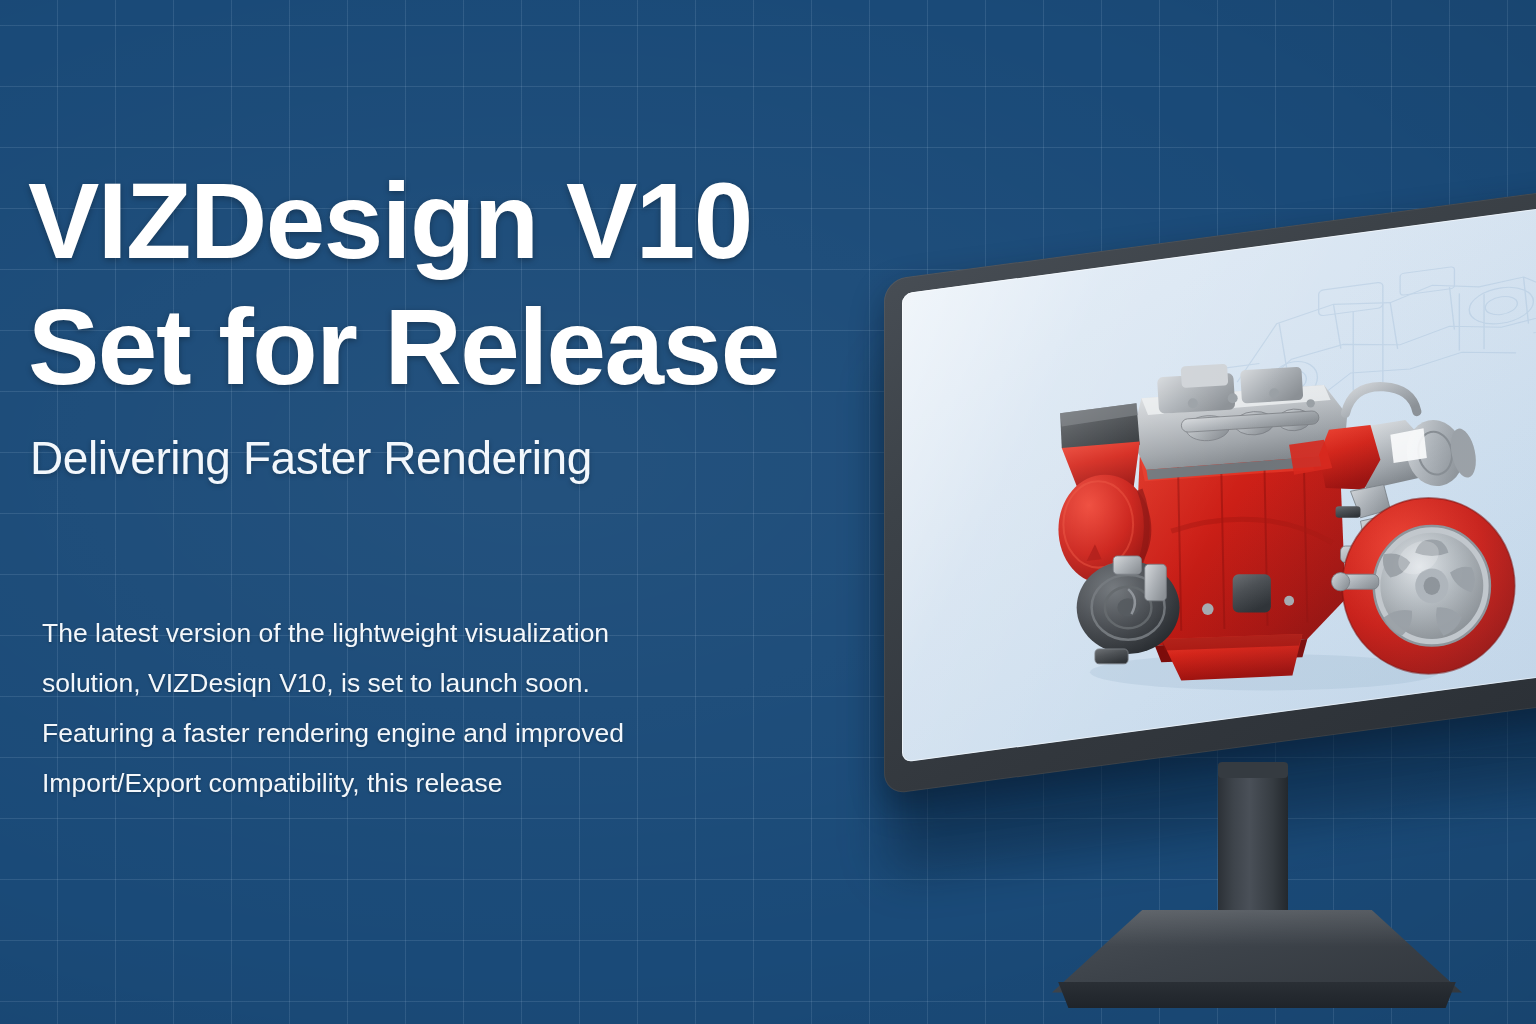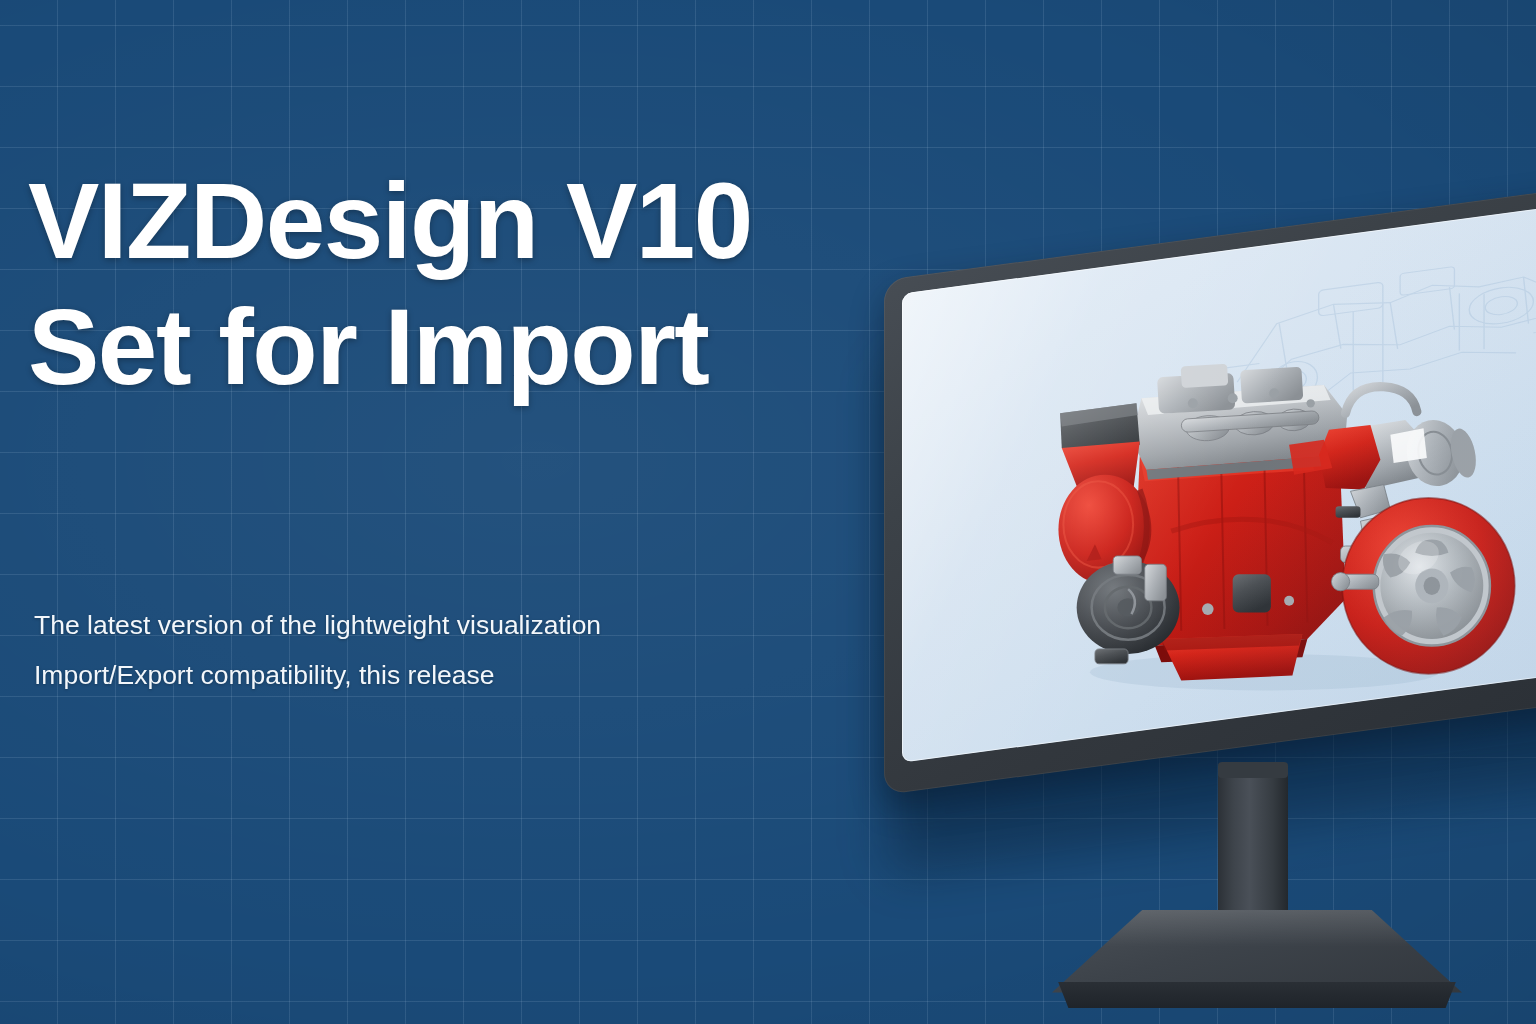--- a/index.html
+++ b/index.html
@@ -75,21 +75,21 @@
     letter-spacing: -0.4px;
     text-shadow: 0 2px 5px rgba(0,0,0,0.25);
   }
   .subhead .sh-line { display: block; }
 
   .body-copy {
     position: absolute;
     top: 596px;
     left: 2px;
     width: 700px;
-    margin: 4px;
+    margin: 12px;
     color: #f3f7fb;
     font-size: 26.5px;
     font-weight: 400;
     line-height: 50px;
     letter-spacing: 0px;
     text-shadow: 0 1px 3px rgba(0,0,0,0.28);
   }
   .body-copy .bc-line { display: block; }
 
   
@@ -238,28 +238,31 @@
 
 <div id="stage">
 
   <div class="bg-grid"></div>
   <div class="bg-vignette"></div>
 
   <div class="text-col">
 
     <h1 class="headline">
       <span class="hl-line">VIZDesign V10</span>
-      <span class="hl-line">Set for Import</span>
+      <span class="hl-line">Set for Release</span>
     </h1>
 
     <h2 class="subhead">
+      <span class="sh-line">Delivering Faster Rendering</span>
     </h2>
 
     <p class="body-copy">
       <span class="bc-line">The latest version of the lightweight visualization</span>
+      <span class="bc-line">solution, VIZDesiqn V10, is set to launch soon.</span>
+      <span class="bc-line">Featuring a faster rendering engine and improved</span>
       <span class="bc-line">Import/Export compatibility, this release</span>
     </p>
 
   </div>
 
   <div class="monitor">
 
     <div class="panel-shadow"></div>
 
     <div class="panel">

